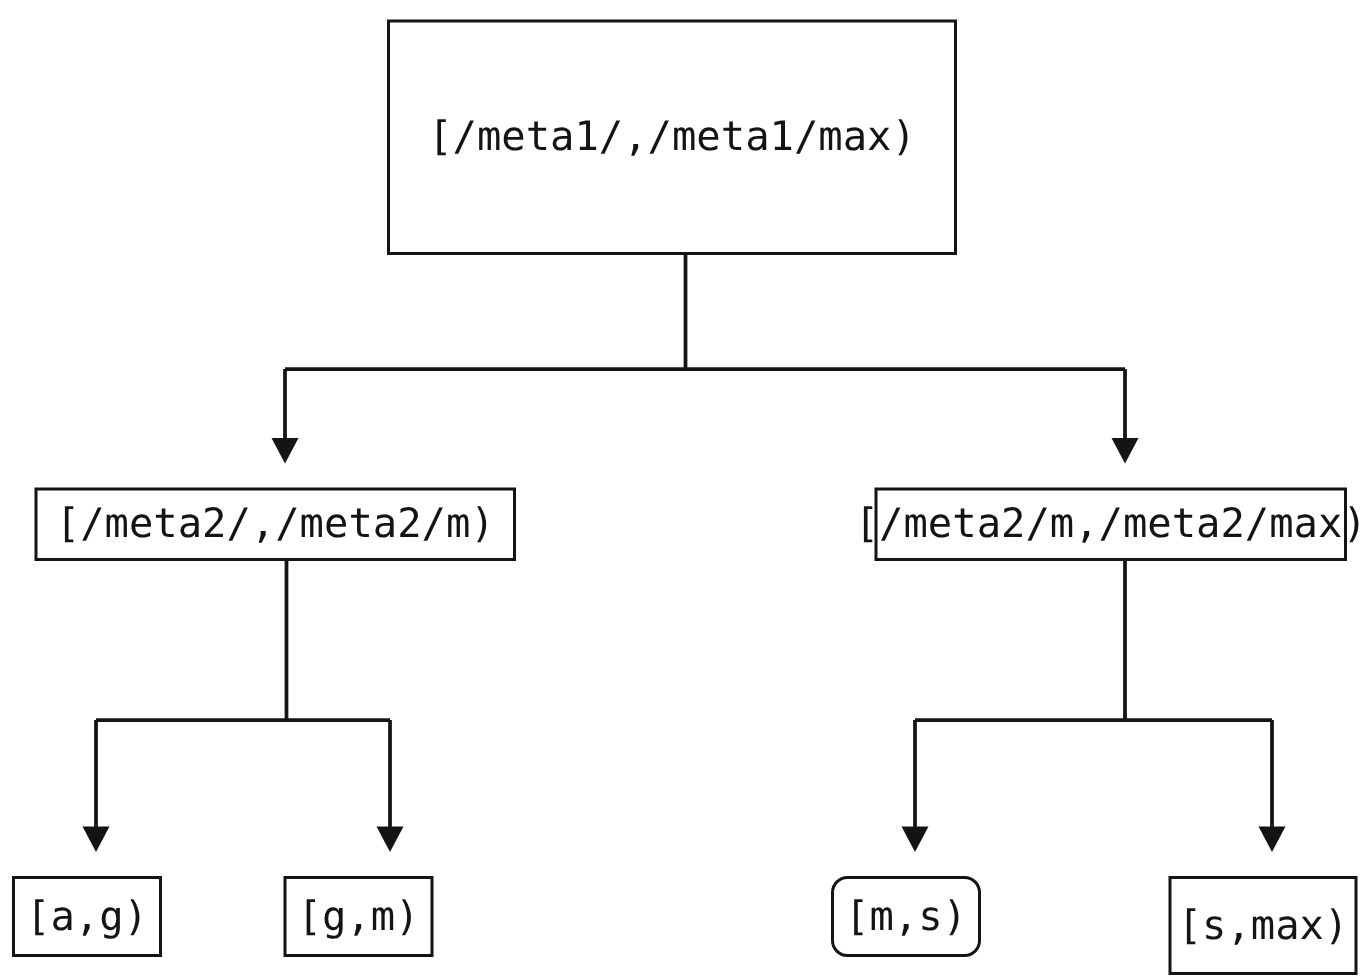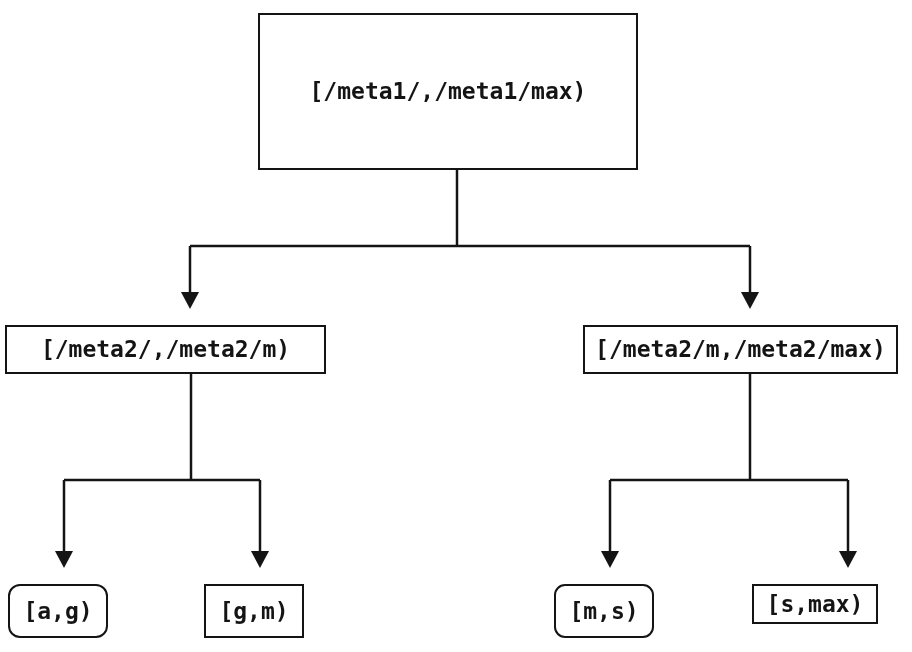--- a/index.html
+++ b/index.html
@@ -17,34 +17,34 @@
   .node {
     position: absolute;
     box-sizing: border-box;
     border: 2.5px solid #141414;
     background: #ffffff;
     display: flex;
     align-items: center;
     justify-content: center;
   }
   .node .label {
-    font-size: 23px;
-    font-weight: 700;
+    font-size: 27px;
+    font-weight: 400;
     color: #141414;
     white-space: nowrap;
     line-height: 1;
   }
   
   .node-root   { left: 258px; top: 13px;  width: 380px; height: 157px; }
-  .node-l2a    { left: 5px;  top: 325px; width: 321px; height: 49px; justify-content: center; }
+  .node-l2a    { left: 23px;  top: 325px; width: 321px; height: 49px; justify-content: center; }
   .node-l2b    { left: 583px; top: 325px; width: 315px; height: 49px; text-align: right; }
-  .node-l3a    { left: 8px;   top: 584px; width: 100px; height: 54px; border-radius: 12px; }
-  .node-l3b    { left: 204px; top: 584px; width: 100px; height: 54px; text-align: right; }
+  .node-l3a    { left: 8px;   top: 584px; width: 100px; height: 54px; }
+  .node-l3b    { left: 189px; top: 584px; width: 100px; height: 54px; text-align: right; }
   .node-l3c    { left: 554px; top: 584px; width: 100px; height: 54px; border-radius: 11px; }
-  .node-l3d    { left: 752px; top: 584px; width: 126px; height: 40px; }
+  .node-l3d    { left: 779px; top: 584px; width: 126px; height: 66px; }
   .edges {
     position: absolute;
     left: 0;
     top: 0;
     width: 912px;
     height: 652px;
     pointer-events: none;
   }
   .edges line { stroke: #141414; stroke-width: 2.5; }
   .edges polygon { fill: #141414; stroke: none; }

